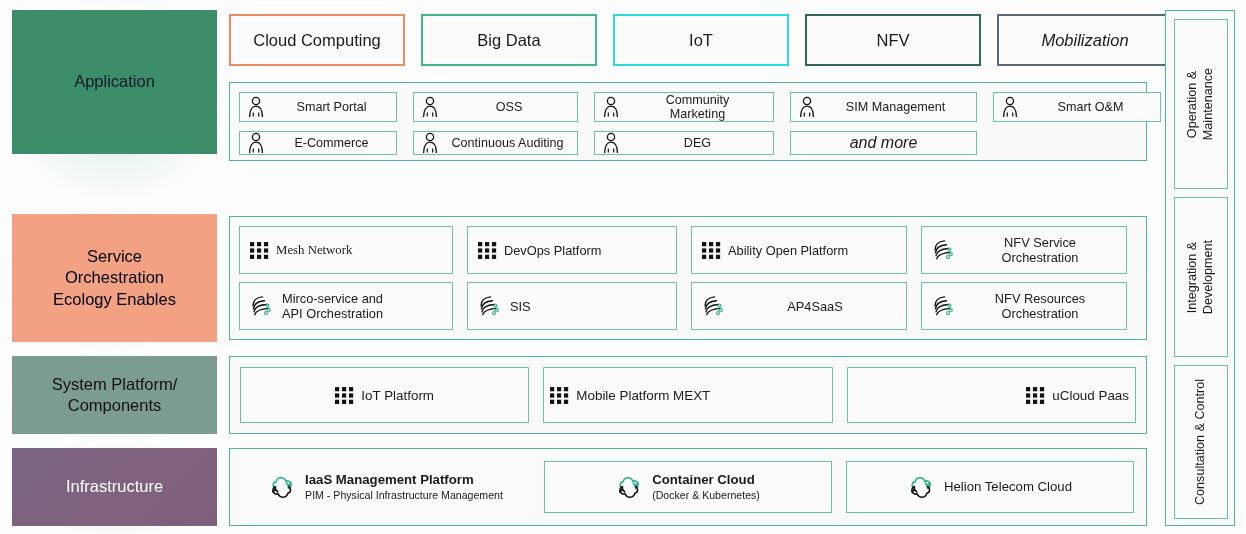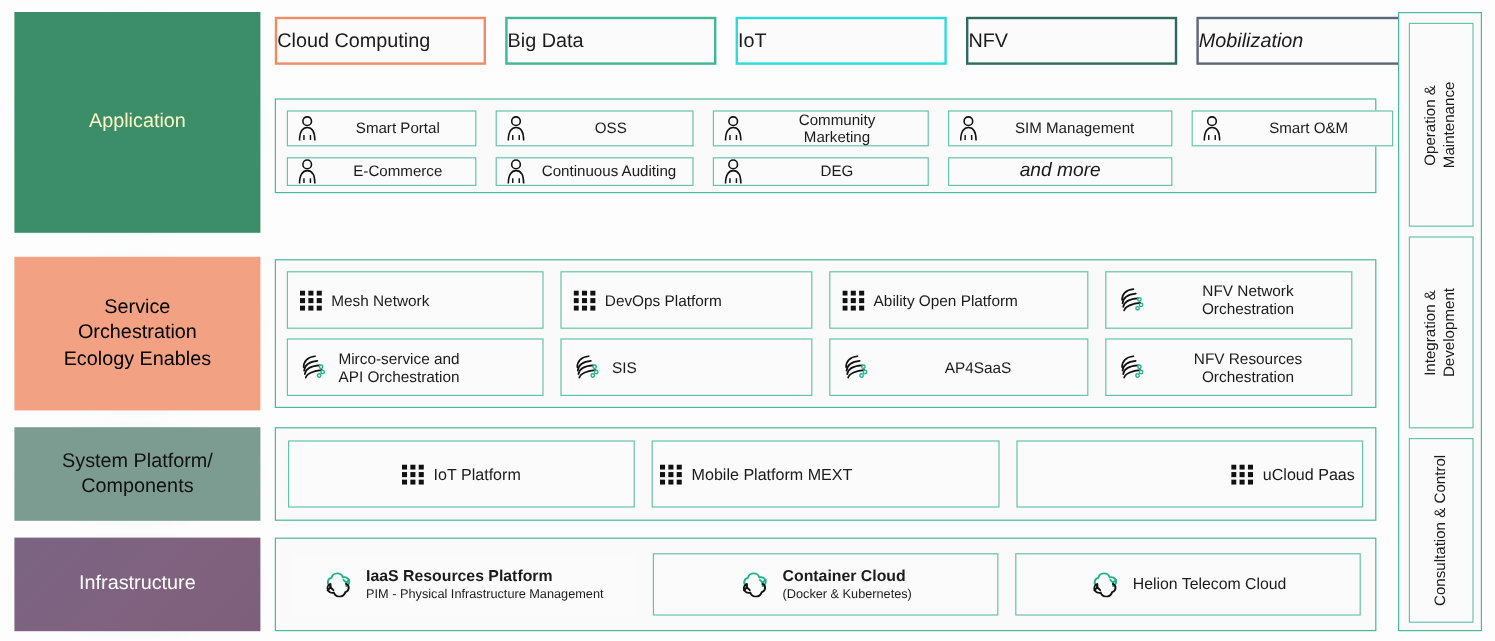--- a/index.html
+++ b/index.html
@@ -31,37 +31,37 @@
   .layer-label{
     position:absolute;
     left:12px;width:205px;
     display:flex;align-items:center;justify-content:center;
     text-align:center;
     color:#111;
     font-size:16.5px;
     line-height:1.28;
     box-sizing:border-box;
   }
-  .ll-app      {top:10px;height:184px;background:#3b8e69;color:#fef9c3;}
+  .ll-app      {top:10px;height:144px;background:#3b8e69;color:#0f172a;}
   .ll-service  {top:214px;height:128px;background:#f2a183;color:#000000;}
   .ll-system   {top:356px;height:78px;background:#7c9c92;color:#111;}
   .ll-infra    {top:448px;height:78px;
                 background:linear-gradient(135deg,#7a6482 0%,#80627f 60%,#7d5f7c 100%);
                 color:#fff;}
 
   
   .halo{position:absolute;left:6px;width:217px;border-radius:2px;
         background:radial-gradient(ellipse at center,#d6ecdf 0%,rgba(255,255,255,0) 72%);
         z-index:0;}
 
   
   .tagrow{position:absolute;top:14px;left:229px;display:flex;gap:16px;}
   .tag{
-    width:176px;height:40px;
-    display:flex;align-items:center;justify-content:flex-start;
+    width:176px;height:52px;
+    display:flex;align-items:center;justify-content:center;
     background:#fbfbfb;
     font-size:16.5px;
     box-sizing:border-box;
   }
 
   
   .app-panel{position:absolute;left:229px;top:82px;width:918px;height:79px;}
   .app-grid{
     position:absolute;left:9px;top:9px;right:9px;bottom:9px;
     display:grid;
@@ -259,21 +259,21 @@
               <rect x="0" y="0" width="4" height="4" fill="#111"></rect>
               <rect x="6.6" y="0" width="4" height="4" fill="#111"></rect>
               <rect x="13.2" y="0" width="4" height="4" fill="#111"></rect>
               <rect x="0" y="6" width="4" height="4" fill="#111"></rect>
               <rect x="6.6" y="6" width="4" height="4" fill="#111"></rect>
               <rect x="13.2" y="6" width="4" height="4" fill="#111"></rect>
               <rect x="0" y="12" width="4" height="4" fill="#111"></rect>
               <rect x="6.6" y="12" width="4" height="4" fill="#111"></rect>
               <rect x="13.2" y="12" width="4" height="4" fill="#111"></rect>
             </svg></span>
-          <span class="cell-txt" style="white-space: pre-line; text-align: left;">Mesh Network</span>
+          <span class="cell-txt" style="white-space: pre-line; text-align: left; font-family: Liberation Serif, serif;">Mesh Network</span>
         </div>
         <div class="innerbox">
           <span class="ico dots"><svg viewBox="0 0 18 16" width="19" height="17">
               <rect x="0" y="0" width="4" height="4" fill="#111"></rect>
               <rect x="6.6" y="0" width="4" height="4" fill="#111"></rect>
               <rect x="13.2" y="0" width="4" height="4" fill="#111"></rect>
               <rect x="0" y="6" width="4" height="4" fill="#111"></rect>
               <rect x="6.6" y="6" width="4" height="4" fill="#111"></rect>
               <rect x="13.2" y="6" width="4" height="4" fill="#111"></rect>
               <rect x="0" y="12" width="4" height="4" fill="#111"></rect>
@@ -299,21 +299,21 @@
         <div class="innerbox">
           <span class="ico swoosh"><svg viewBox="0 0 26 24" width="25" height="24">
               <path d="M13 2.5 C6.5 3 3 7 3.2 12" fill="none" stroke="#111" stroke-width="1.5" stroke-linecap="round"></path>
               <path d="M15 6.5 C8.5 7 4.2 10 3.6 15" fill="none" stroke="#111" stroke-width="1.5" stroke-linecap="round"></path>
               <path d="M17 10.5 C10 11 4.8 13.5 4.2 18" fill="none" stroke="#111" stroke-width="1.5" stroke-linecap="round"></path>
               <path d="M19 14.5 C12 15 6 17.5 5 21" fill="none" stroke="#111" stroke-width="1.5" stroke-linecap="round"></path>
               <circle cx="18.2" cy="11.6" r="1.5" fill="none" stroke="#23b18c" stroke-width="1.2"></circle>
               <circle cx="19.6" cy="16.2" r="1.5" fill="none" stroke="#23b18c" stroke-width="1.2"></circle>
               <circle cx="16.6" cy="19.2" r="1.5" fill="none" stroke="#23b18c" stroke-width="1.2"></circle>
             </svg></span>
-          <span class="cell-txt" style="white-space: pre-line; text-align: center;">NFV Network
+          <span class="cell-txt" style="white-space: pre-line; text-align: center;">NFV Service
 Orchestration</span>
         </div>
         <div class="innerbox">
           <span class="ico swoosh"><svg viewBox="0 0 26 24" width="25" height="24">
               <path d="M13 2.5 C6.5 3 3 7 3.2 12" fill="none" stroke="#111" stroke-width="1.5" stroke-linecap="round"></path>
               <path d="M15 6.5 C8.5 7 4.2 10 3.6 15" fill="none" stroke="#111" stroke-width="1.5" stroke-linecap="round"></path>
               <path d="M17 10.5 C10 11 4.8 13.5 4.2 18" fill="none" stroke="#111" stroke-width="1.5" stroke-linecap="round"></path>
               <path d="M19 14.5 C12 15 6 17.5 5 21" fill="none" stroke="#111" stroke-width="1.5" stroke-linecap="round"></path>
               <circle cx="18.2" cy="11.6" r="1.5" fill="none" stroke="#23b18c" stroke-width="1.2"></circle>
               <circle cx="19.6" cy="16.2" r="1.5" fill="none" stroke="#23b18c" stroke-width="1.2"></circle>
@@ -412,21 +412,21 @@
   <div class="inf-panel tealbox">
     <div class="inf-grid" id="inf-grid">
         <div class="inf-cell">
           <span class="ico cloud"><svg viewBox="0 0 26 22" width="26" height="22">
               <path d="M6.5 12.5 A3.6 3.6 0 0 1 7.2 5.6 A5 5 0 0 1 16.8 5.2 A3.8 3.8 0 0 1 19.6 12.4 L19.6 9.4" fill="none" stroke="#23b18c" stroke-width="1.6" stroke-linecap="round" stroke-linejoin="round"></path>
               <path d="M17.2 7.2 L19.7 9.6 L22 7.1" fill="none" stroke="#23b18c" stroke-width="1.6" stroke-linecap="round" stroke-linejoin="round"></path>
               <path d="M19.4 10.6 A3.6 3.6 0 0 1 18.8 17.4 A5 5 0 0 1 9.2 17.8 A3.8 3.8 0 0 1 6.4 10.6 L6.4 13.6" fill="none" stroke="#111" stroke-width="1.6" stroke-linecap="round" stroke-linejoin="round"></path>
               <path d="M8.8 15.8 L6.3 13.4 L4 15.9" fill="none" stroke="#111" stroke-width="1.6" stroke-linecap="round" stroke-linejoin="round"></path>
             </svg></span>
           <div class="inf-lines">
-            <span class="inf-t1">IaaS Resources Platform</span>
+            <span class="inf-t1">IaaS Management Platform</span>
             <span class="inf-t2">PIM - Physical Infrastructure Management</span>
           </div>
         </div>
         <div class="inf-cell bordered">
           <span class="ico cloud"><svg viewBox="0 0 26 22" width="26" height="22">
               <path d="M6.5 12.5 A3.6 3.6 0 0 1 7.2 5.6 A5 5 0 0 1 16.8 5.2 A3.8 3.8 0 0 1 19.6 12.4 L19.6 9.4" fill="none" stroke="#23b18c" stroke-width="1.6" stroke-linecap="round" stroke-linejoin="round"></path>
               <path d="M17.2 7.2 L19.7 9.6 L22 7.1" fill="none" stroke="#23b18c" stroke-width="1.6" stroke-linecap="round" stroke-linejoin="round"></path>
               <path d="M19.4 10.6 A3.6 3.6 0 0 1 18.8 17.4 A5 5 0 0 1 9.2 17.8 A3.8 3.8 0 0 1 6.4 10.6 L6.4 13.6" fill="none" stroke="#111" stroke-width="1.6" stroke-linecap="round" stroke-linejoin="round"></path>
               <path d="M8.8 15.8 L6.3 13.4 L4 15.9" fill="none" stroke="#111" stroke-width="1.6" stroke-linecap="round" stroke-linejoin="round"></path>
             </svg></span>

